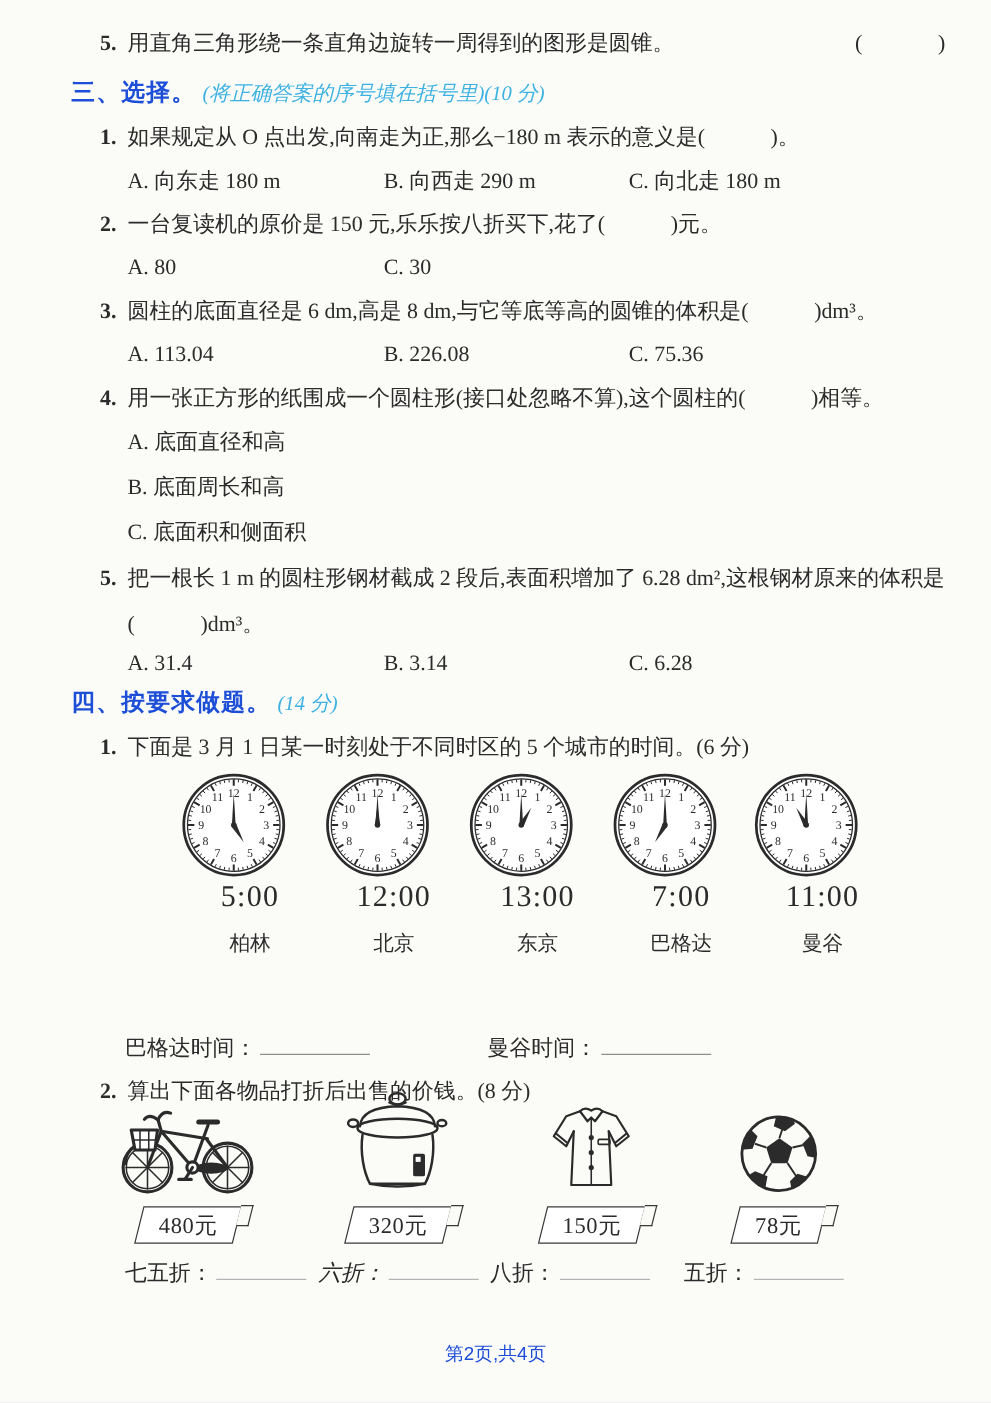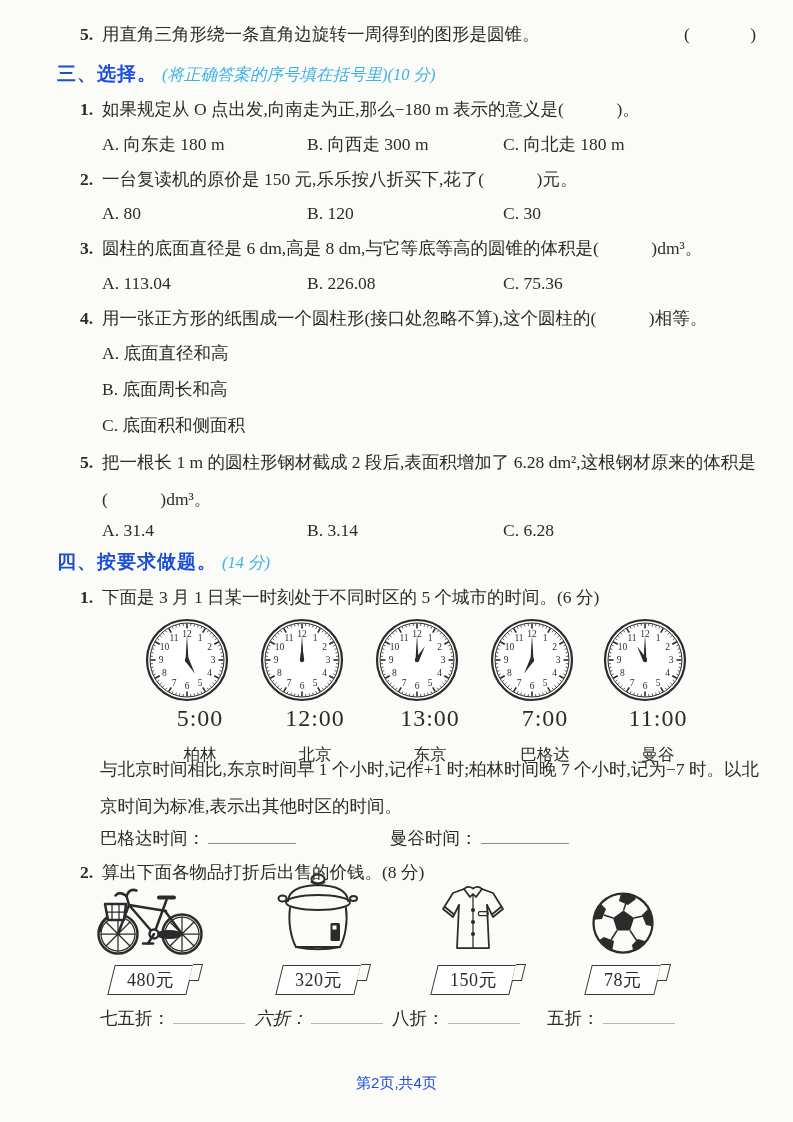--- a/index.html
+++ b/index.html
@@ -48,27 +48,26 @@
   </div>
 
   <div class="sec-header sec3">
     <span class="sec-title">三、选择。</span><span class="sec-sub">(将正确答案的序号填在括号里)(10 分)</span>
   </div>
 
   <div id="questions">
       <div class="question-line" style="top: 0px;"><span class="qnum">1.</span><span>如果规定从 O 点出发,向南走为正,那么−180 m 表示的意义是(　　　)。</span></div>
       <div class="options-row" style="top: 35px;">
         <span>A. 向东走 180 m</span>
-        <span>B. 向西走 300 m</span>
+        <span>B. 向西走 290 m</span>
         <span>C. 向北走 180 m</span>
       </div>
       <div class="question-line" style="top: 70px;"><span class="qnum">2.</span><span>一台复读机的原价是 150 元,乐乐按八折买下,花了(　　　)元。</span></div>
       <div class="options-row" style="top: 104px;">
         <span>A. 80</span>
-        <span>B. 120</span>
         <span>C. 30</span>
       </div>
       <div class="question-line" style="top: 139px;"><span class="qnum">3.</span><span>圆柱的底面直径是 6 dm,高是 8 dm,与它等底等高的圆锥的体积是(　　　)dm³。</span></div>
       <div class="options-row" style="top: 174px;">
         <span>A. 113.04</span>
         <span>B. 226.08</span>
         <span>C. 75.36</span>
       </div>
       <div class="question-line" style="top: 209px;"><span class="qnum">4.</span><span>用一张正方形的纸围成一个圆柱形(接口处忽略不算),这个圆柱的(　　　)相等。</span></div>
       <div class="option-line" style="top: 244px;">A. 底面直径和高</div>
@@ -501,21 +500,20 @@
           <text x="42.00" y="19.40" font-size="9.5" text-anchor="middle" fill="#2b2b2b" font-family="Liberation Serif,serif">12</text>
           <polygon points="40.09,43.10 43.91,40.90 34.00,28.14" fill="#2b2b2b"></polygon>
           <polygon points="40.50,42.00 43.50,42.00 42.00,16.50" fill="#2b2b2b"></polygon>
           <circle cx="42" cy="42" r="2.2" fill="#2b2b2b"></circle>
         </svg>
         <div class="clock-time">11:00</div>
         <div class="clock-city">曼谷</div>
       </div>
     </div>
 
-  <div class="para">与北京时间相比,东京时间早 1 个小时,记作+1 时;柏林时间晚 7 个小时,记为−7 时。以北京时间为标准,表示出其他时区的时间。</div>
 
   <div id="blanks">
       <div class="blank-item" style="left: 100px;"><span>巴格达时间：</span><span class="uline"></span></div>
       <div class="blank-item" style="left: 390px;"><span>曼谷时间：</span><span class="uline"></span></div>
     </div>
 
   <div class="qline-abs" id="s4q2">
     <span class="qnum">2.</span><span>算出下面各物品打折后出售的价钱。(8 分)</span>
   </div>
 

